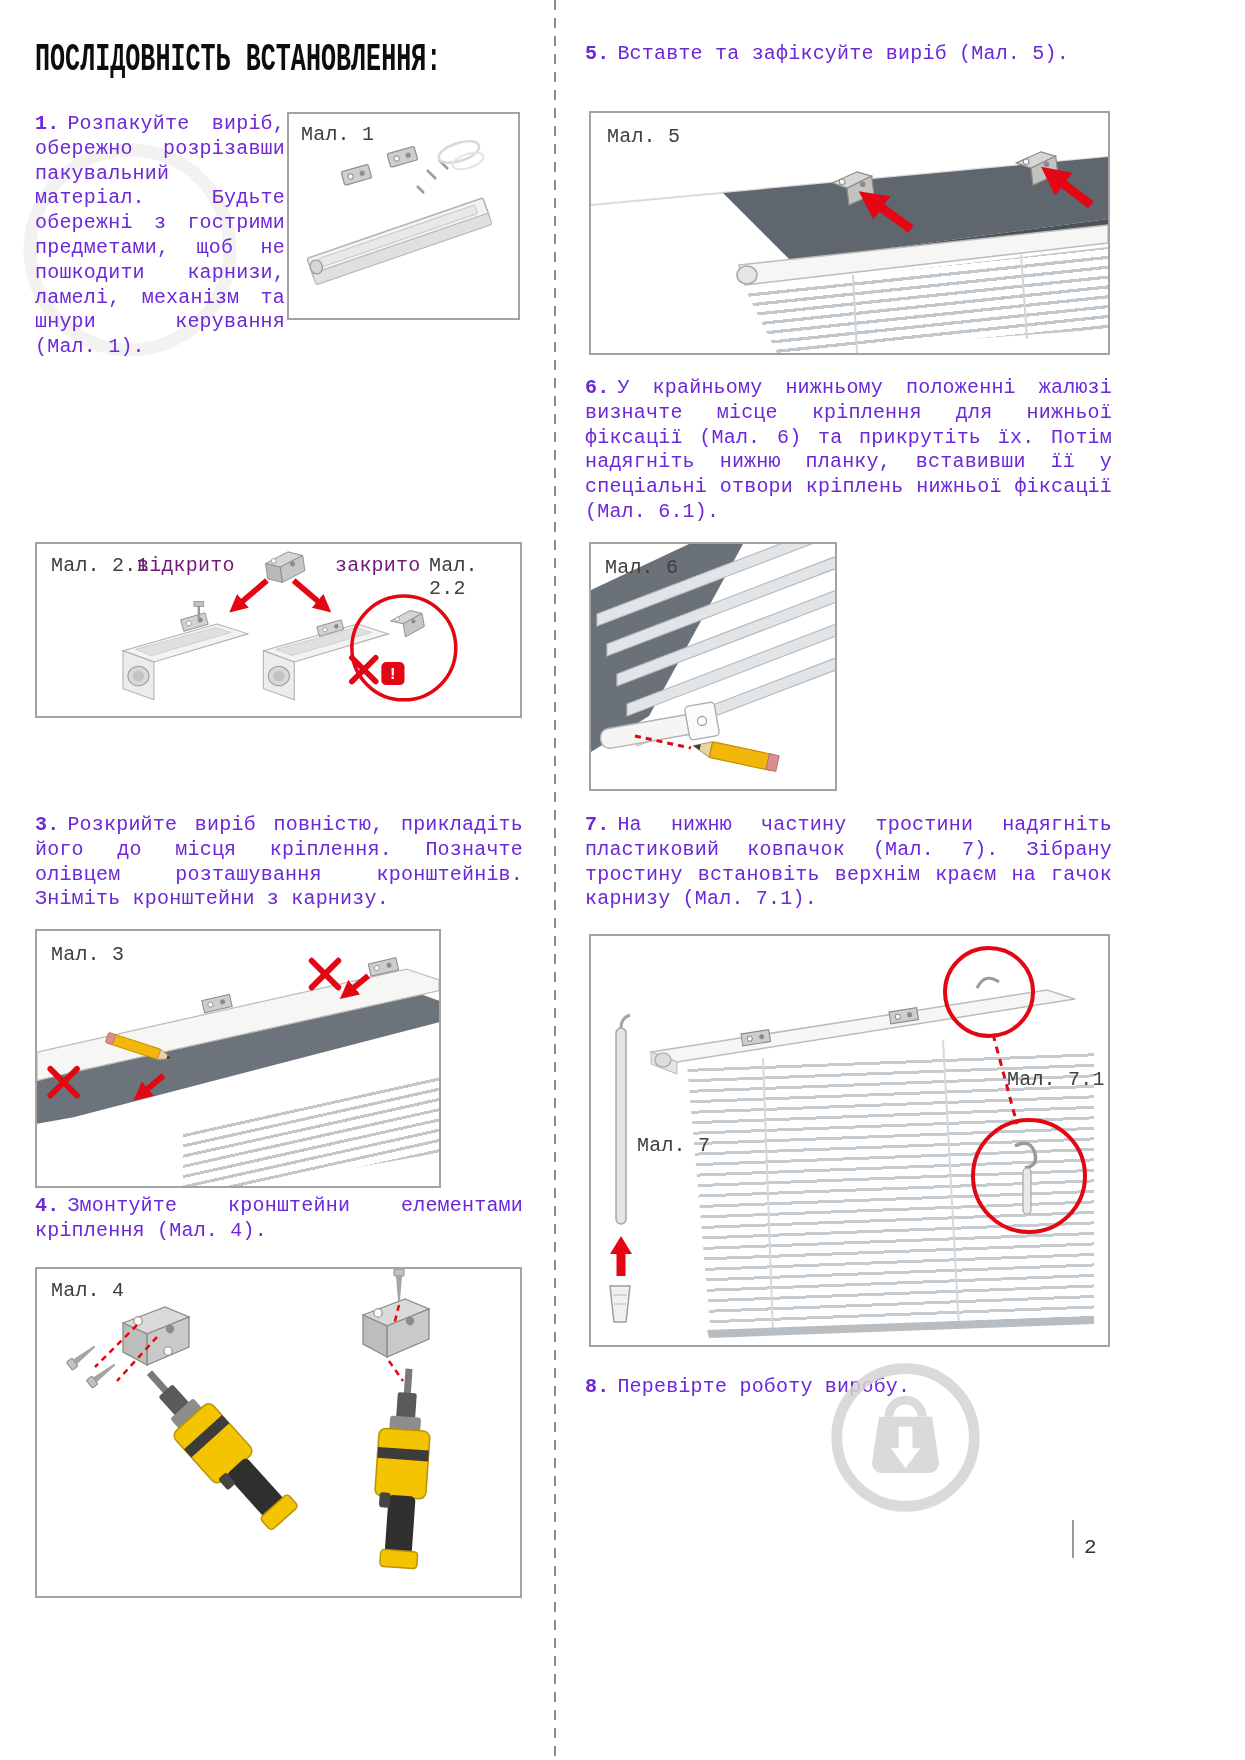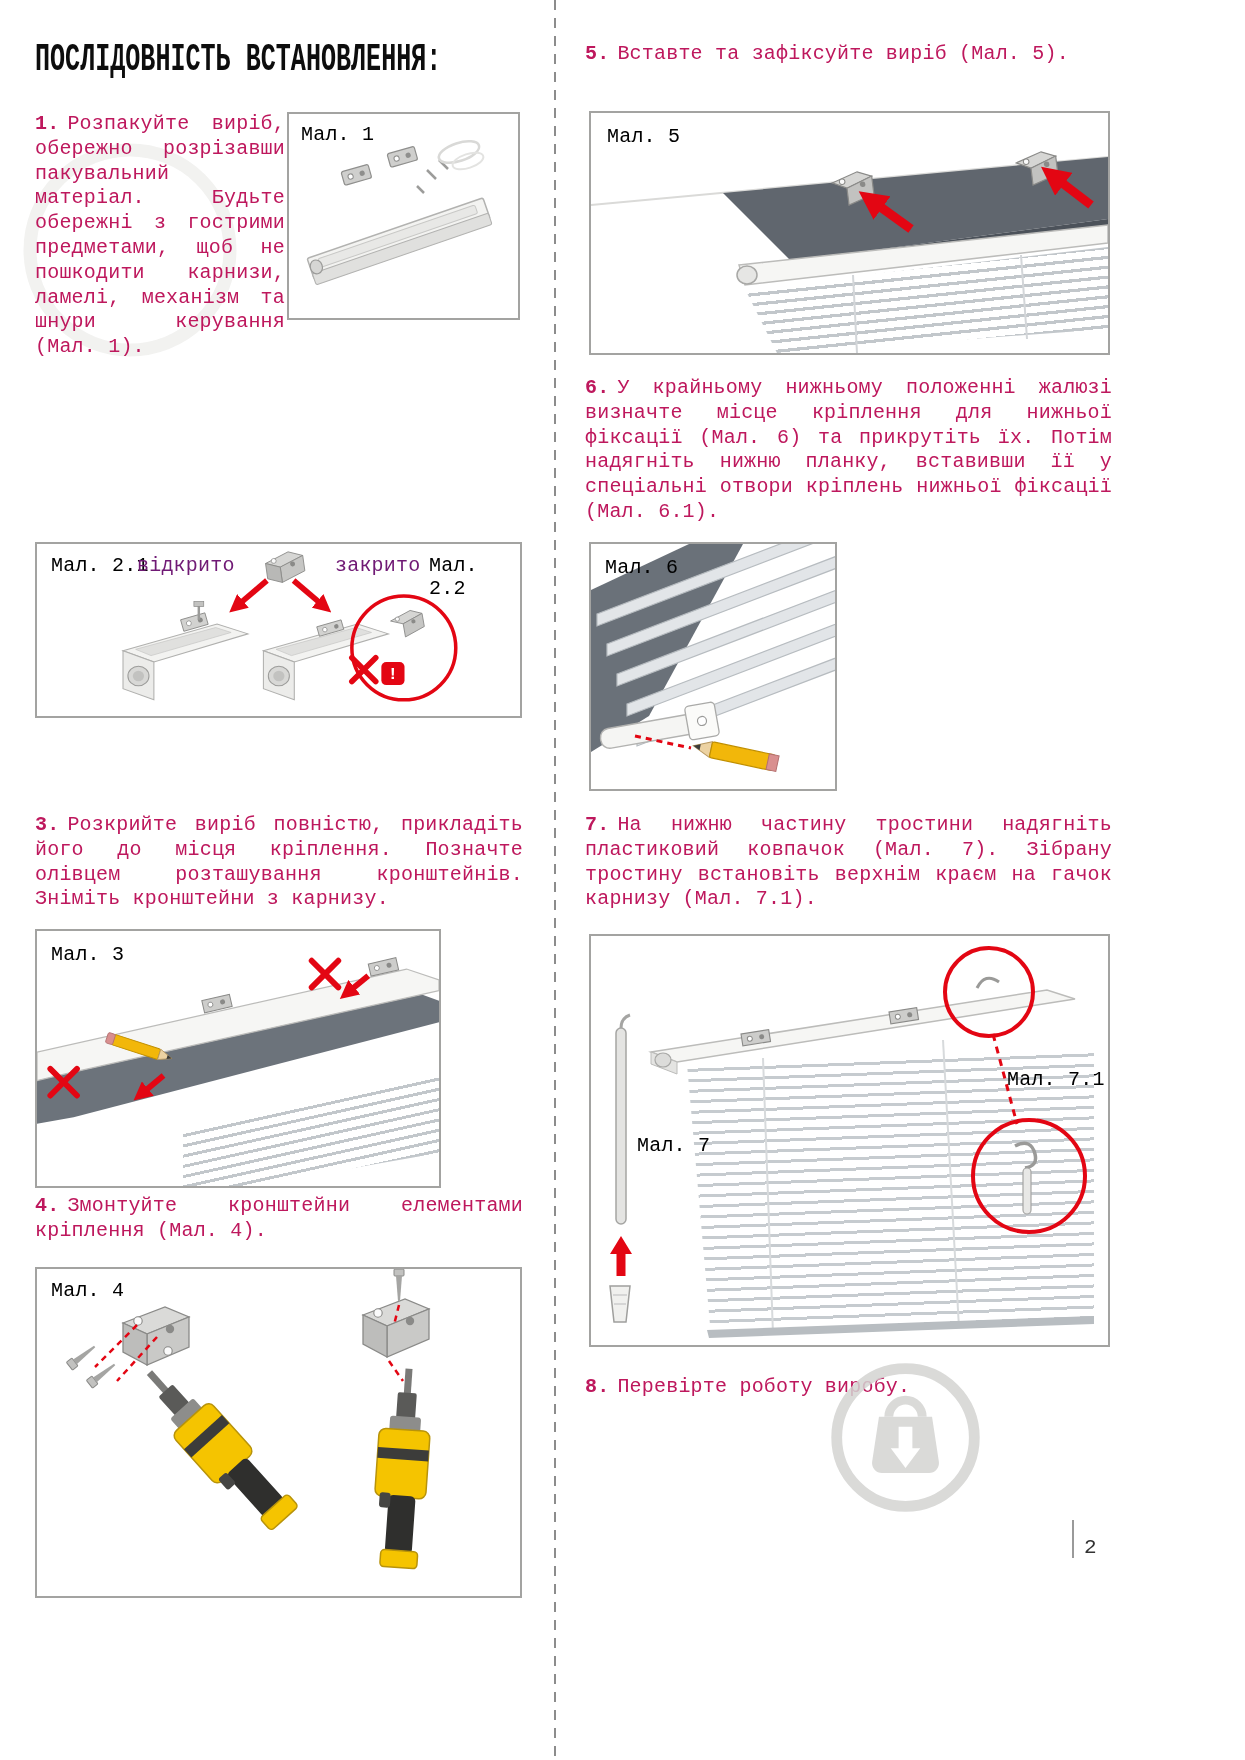--- a/index.html
+++ b/index.html
@@ -1,31 +1,31 @@
 <!DOCTYPE html>
 <html><head>
 <meta charset="utf-8">
 <style>
   *{margin:0;padding:0;box-sizing:border-box}
   html,body{background:#ffffff}
   .page{position:relative;width:1245px;height:1760px;background:#fff;overflow:hidden;
         font-family:Liberation Mono, monospace;color:#1b1b1b}
   .title{position:absolute;left:35px;top:38px;font-size:38px;font-weight:700;letter-spacing:0;
          white-space:nowrap;transform:scaleX(.66);transform-origin:0 50%;color:#0d0d0d}
-  .step{position:absolute;font-size:20px;line-height:1.24;letter-spacing:.2px;text-align:justify;color:#be185d}
+  .step{position:absolute;font-size:20px;line-height:1.24;letter-spacing:.2px;text-align:justify;color:#6d28d9}
   .step b{font-weight:700}
   .stepnum{margin-right:8px}
   .block{position:absolute}
   .block p{font-size:20px;line-height:1.24;letter-spacing:.2px;text-align:justify}
   .block p + p{margin-top:9px}
   .warn-icon{display:inline-block;width:19px;height:19px;background:#e30613;color:#fff;border-radius:3px;
              text-align:center;font-weight:700;font-size:15px;line-height:19px;vertical-align:-2px;margin-right:7px}
   .figbox{position:absolute;border:2px solid #a3a3a1;background:#fff;overflow:hidden}
   .figsvg{position:absolute;inset:0;width:100%;height:100%}
-  .figlabel{position:absolute;font-size:20px;letter-spacing:.2px;color:#000000;z-index:5}
+  .figlabel{position:absolute;font-size:20px;letter-spacing:.2px;color:#404040;z-index:5}
   .figlabel.red{color:#701a75}
   .divider{position:absolute;left:554px;top:0;width:2px;height:1760px;
            background:repeating-linear-gradient(to bottom,#8c8c8c 0 10px,transparent 10px 18px)}
   .f3-slats{position:absolute;inset:0;background:repeating-linear-gradient(167.5deg,#c2c7cb 0 3px,rgba(0,0,0,0) 3px 10px);
             clip-path:polygon(146px 198px,483px 122px,483px 208px,212px 255px,146px 255px)}
   .f5-slats{position:absolute;inset:0;background:repeating-linear-gradient(174deg,#c2c7cb 0 3.2px,rgba(0,0,0,0) 3.2px 9.8px);
             clip-path:polygon(154px 176px,517px 134px,517px 216px,186px 240px)}
   .f7-slats{position:absolute;inset:0;background:repeating-linear-gradient(177.8deg,#c6cbcf 0 3px,rgba(0,0,0,0) 3px 10.5px);
             clip-path:polygon(96px 128px,503px 112px,503px 390px,120px 400px)}
   .f7-label{left:46px;top:198px}

